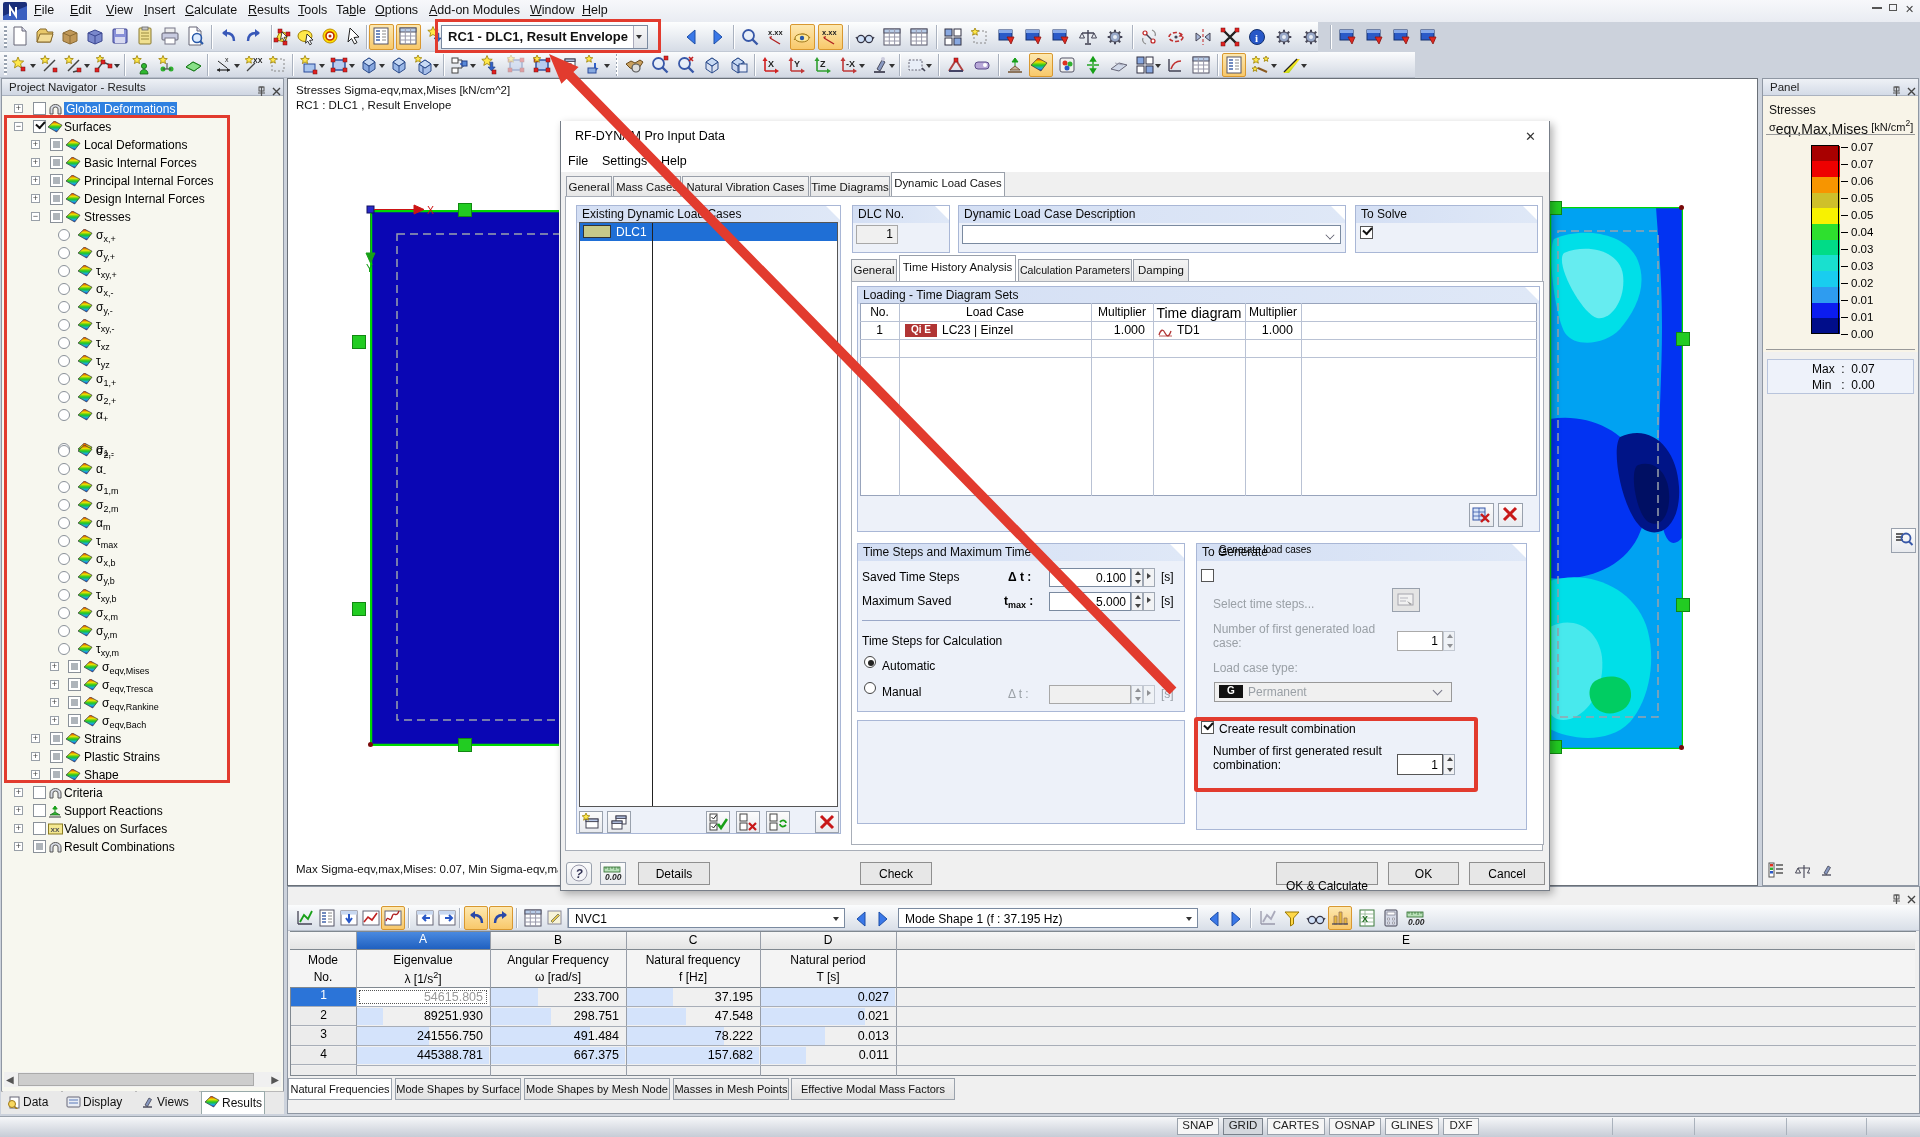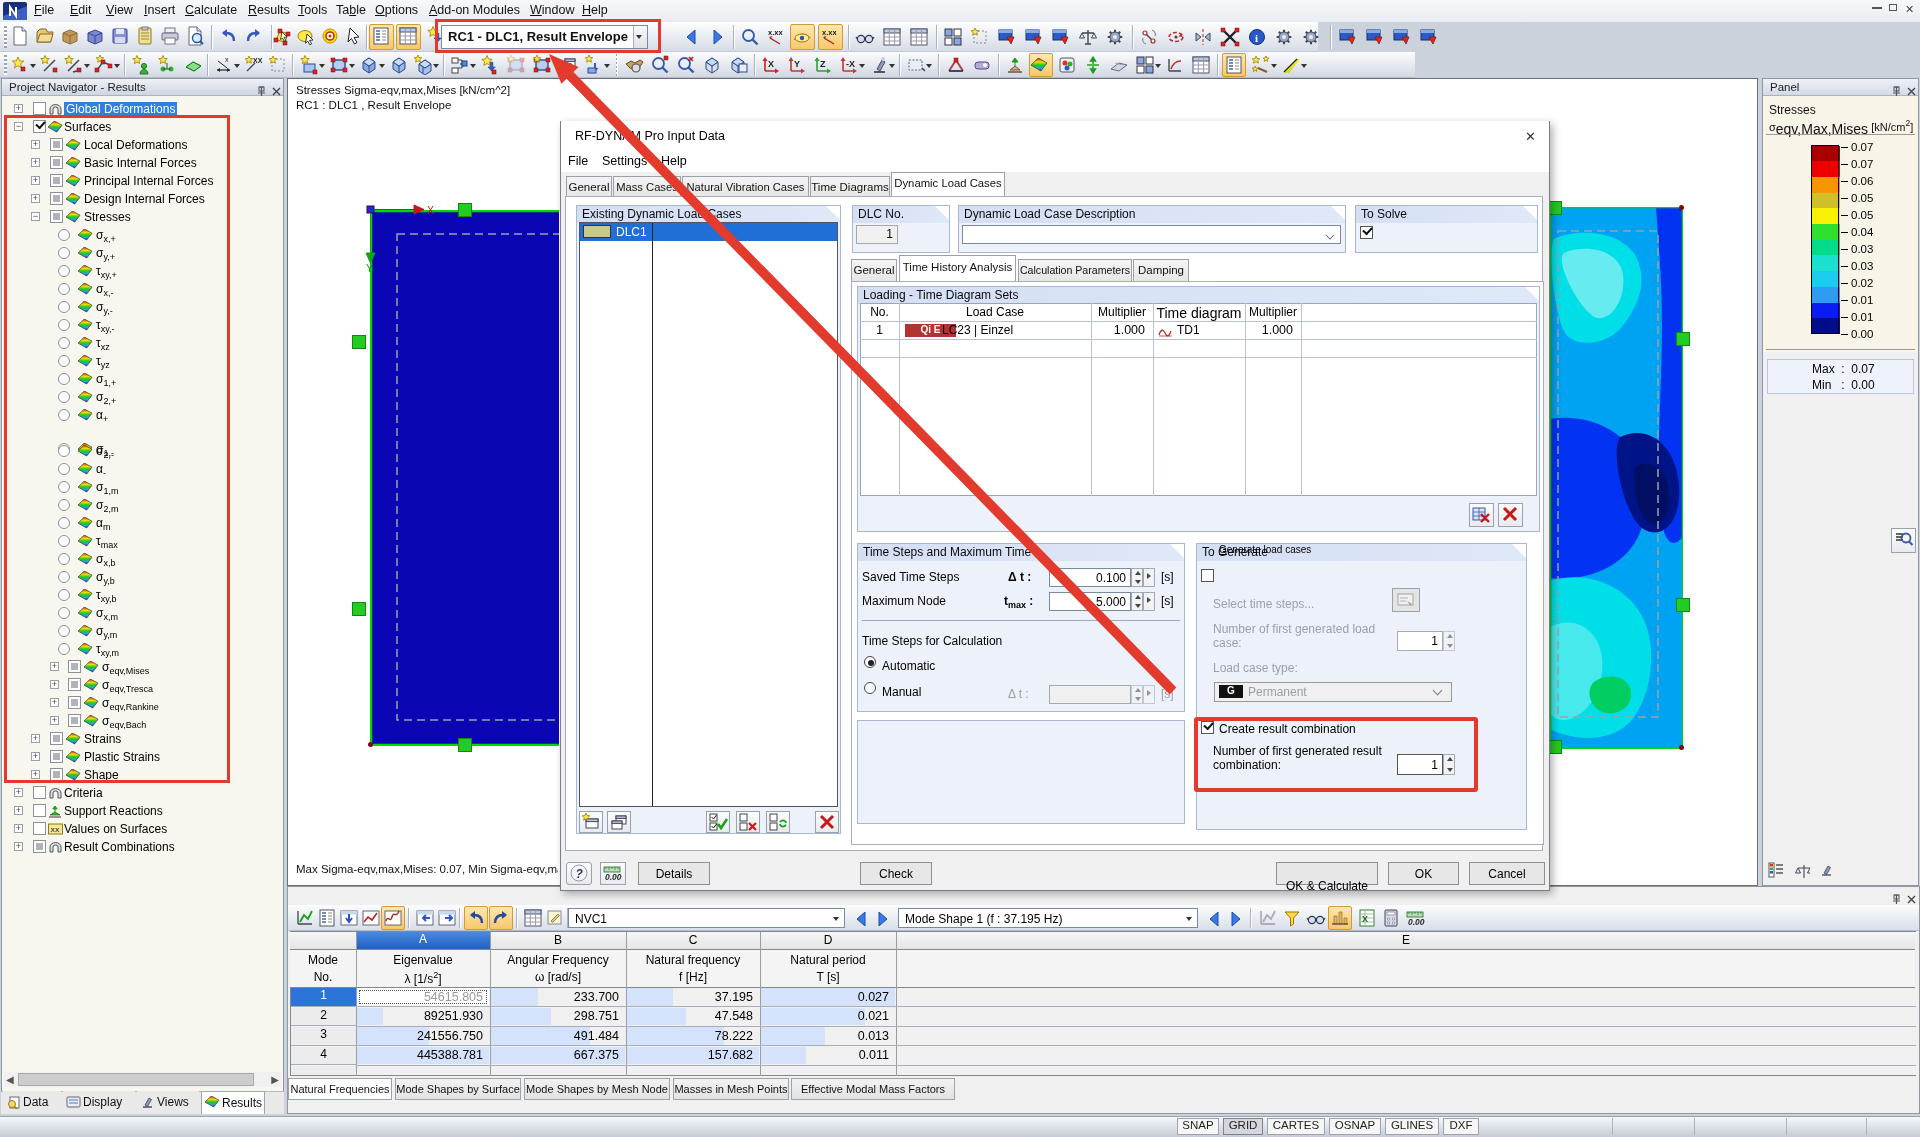--- a/index.html
+++ b/index.html
@@ -1708,21 +1708,21 @@
 <div class="gline" style="z-index:11;left:1301px;top:303px;width:1px;height:193px"></div>
 <div class="gline" style="z-index:11;left:860px;top:321px;width:677px;height:1px"></div>
 <div class="gline" style="z-index:11;left:860px;top:339px;width:677px;height:1px"></div>
 <div class="gline" style="z-index:11;left:860px;top:357px;width:677px;height:1px"></div>
 <div class="thd" style="z-index:11;left:860px;top:305px;width:39px;font-size:12px">No.</div>
 <div class="thd" style="z-index:11;left:899px;top:305px;width:192px;font-size:12px">Load Case</div>
 <div class="thd" style="z-index:11;left:1091px;top:305px;width:62px;font-size:12px">Multiplier</div>
 <div class="thd" style="z-index:11;left:1153px;top:305px;width:92px;font-size:14px">Time diagram</div>
 <div class="thd" style="z-index:11;left:1245px;top:305px;width:56px;font-size:12px">Multiplier</div>
 <div class="thd" style="z-index:11;left:860px;top:323px;width:39px">1</div>
-<div class="abs" style="z-index:11;left:905px;top:324px;width:51px;height:13px;background:#b03434;color:#fff;font-size:10px;text-align:center;font-weight:bold">Qi E</div>
+<div class="abs" style="z-index:11;left:905px;top:324px;width:32px;height:13px;background:#b03434;color:#fff;font-size:10px;text-align:center;font-weight:bold">Qi E</div>
 <div class="abs" style="z-index:11;left:942px;top:323px;font-size:12px">LC23 | Einzel</div>
 <div class="cell" style="z-index:11;left:1091px;top:323px;width:54px">1.000</div>
 <div class="ic" style="z-index:11;left:1158px;top:324px"><svg width="16" height="12" viewBox="0 0 16 12" xmlns="http://www.w3.org/2000/svg">
       <path d="M1 9c2-6 4-6 6-2s4 4 6-2" fill="none" stroke="#b03434" stroke-width="1.3"></path>
       <path d="M1 10h13" stroke="#b03434" stroke-width="0.8"></path>
     </svg></div>
 <div class="abs" style="z-index:11;left:1177px;top:323px;font-size:12px">TD1</div>
 <div class="cell" style="z-index:11;left:1245px;top:323px;width:48px">1.000</div>
 <div class="sbtn" style="z-index:11;left:1469px;top:503px;width:25px;height:24px"><svg width="21" height="21" viewBox="0 0 21 21" xmlns="http://www.w3.org/2000/svg">
       <rect x="2" y="4" width="12" height="12" fill="#d8e4f8" stroke="#3858a8" stroke-width="1"></rect>
@@ -1734,21 +1734,21 @@
     </svg></div>
 <div class="grp" style="z-index:11;left:857px;top:543px;width:328px;height:169px">
     <div class="grpband">Time Steps and Maximum Time</div>
   </div>
 <div class="abs" style="z-index:11;left:862px;top:570px;font-size:12px">Saved Time Steps</div>
 <div class="abs" style="z-index:11;left:1008px;top:570px;font-size:12px;font-weight:bold">Δ t :</div>
 <div class="fld" style="z-index:11;left:1049px;top:568px;width:82px;height:19px;text-align:right;padding:1.5px 4px 0 0">0.100</div>
 <div class="spin" style="z-index:11;left:1131px;top:568px;height:19px"></div>
 <div class="sideb" style="z-index:11;left:1143px;top:568px;height:19px"></div>
 <div class="abs" style="z-index:11;left:1161px;top:570px;font-size:12px">[s]</div>
-<div class="abs" style="z-index:11;left:862px;top:594px;font-size:12px">Maximum Node</div>
+<div class="abs" style="z-index:11;left:862px;top:594px;font-size:12px">Maximum Saved</div>
 <div class="abs" style="z-index:11;left:1004px;top:594px;font-size:12px;font-weight:bold">t<sub style="font-size:9px">max</sub> :</div>
 <div class="fld" style="z-index:11;left:1049px;top:592px;width:82px;height:19px;text-align:right;padding:1.5px 4px 0 0">5.000</div>
 <div class="spin" style="z-index:11;left:1131px;top:592px;height:19px"></div>
 <div class="sideb" style="z-index:11;left:1143px;top:592px;height:19px"></div>
 <div class="abs" style="z-index:11;left:1161px;top:594px;font-size:12px">[s]</div>
 <div class="abs" style="z-index:11;left:862px;top:620px;width:318px;height:1px;background:#9aa8c8"></div>
 <div class="abs" style="z-index:11;left:862px;top:634px;font-size:12px">Time Steps for Calculation</div>
 <div class="rb" style="z-index:11;left:864px;top:656px;border-color:#444"></div>
 <div class="abs" style="z-index:11;left:867.5px;top:659.5px;width:6px;height:6px;background:#222;border-radius:50%"></div>
 <div class="abs" style="z-index:11;left:882px;top:659px;font-size:12px">Automatic</div>

